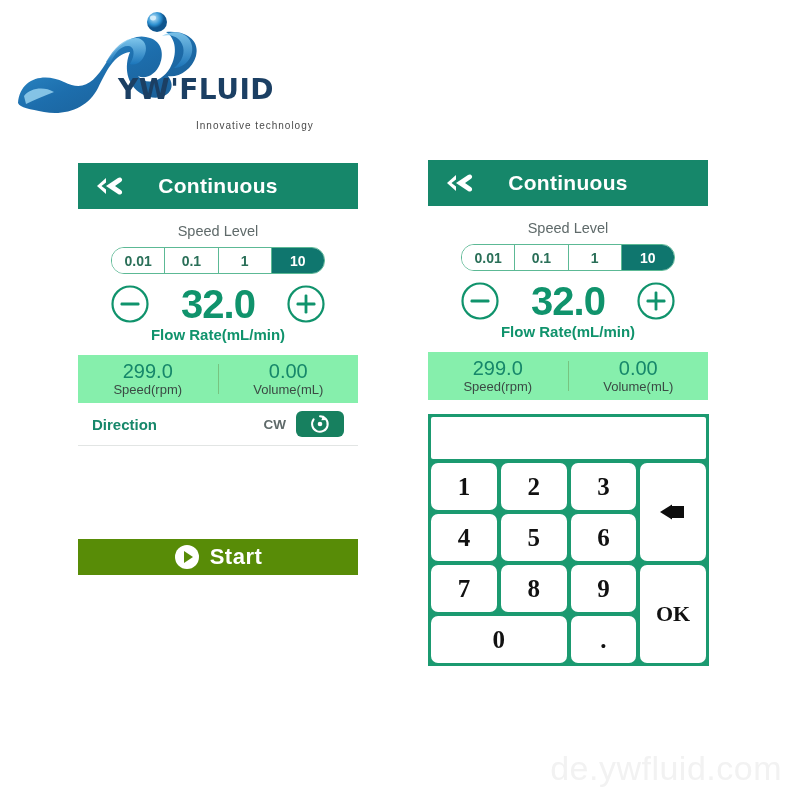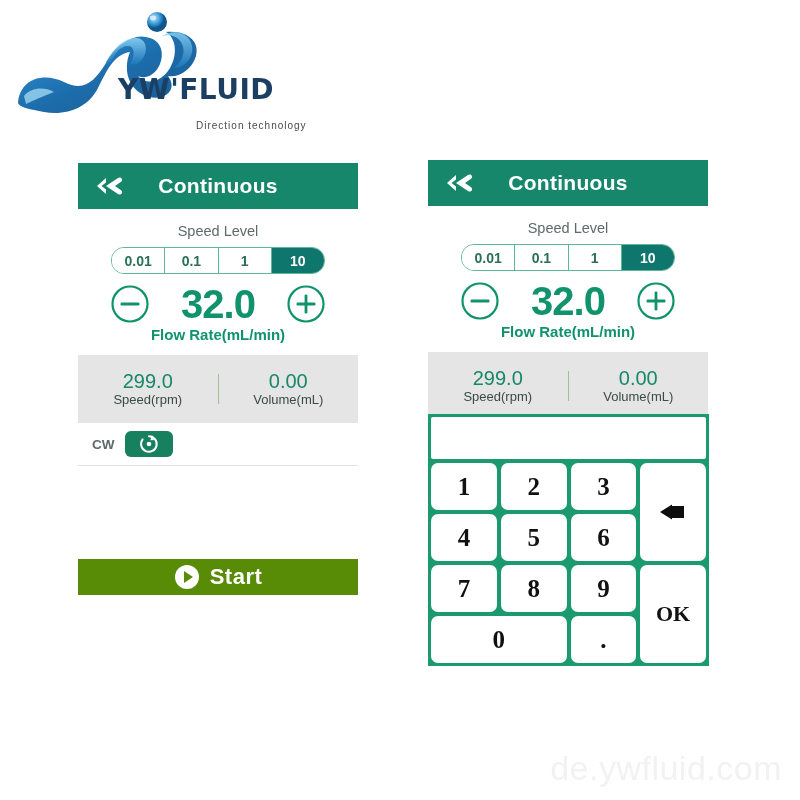--- a/index.html
+++ b/index.html
@@ -141,22 +141,22 @@
     text-align: center;
     color: #10936c;
     font-size: 15px;
     font-weight: bold;
     margin-top: 2px;
     margin-bottom: 12px;
   }
 
   
   .stats-bar {
-    background: #e5e5e5;
-    height: 68px;
+    background: #86efac;
+    height: 48px;
     display: flex;
     align-items: center;
   }
   .stat {
     flex: 1;
     text-align: center;
     position: relative;
   }
   .stat-value {
     font-size: 20px;
@@ -305,21 +305,21 @@
       </radialGradient>
     </defs>
     <path d="M8,95 C10,70 34,64 54,74 C74,84 84,74 96,55 C108,36 124,24 140,30 C152,34 154,46 150,56 C146,66 136,72 128,68 C136,78 152,74 160,60 C168,46 166,30 156,24 C178,22 190,34 186,48 C182,62 168,70 158,68 C170,84 150,96 132,86 C116,77 114,58 120,44 C104,46 96,64 88,80 C78,100 56,108 34,104 C20,101 10,100 8,95 Z" fill="url(#g1)" opacity="0.95"></path>
     <path d="M96,54 C104,40 114,30 126,30 C134,30 138,38 135,46 C132,54 126,58 120,56 C126,46 124,38 118,38 C110,38 104,46 100,56 Z" fill="url(#g2)" opacity="0.85"></path>
     <path d="M152,28 C166,20 180,26 182,38 C184,50 174,60 164,60 C172,54 176,44 172,36 C168,28 160,26 152,28 Z" fill="url(#g2)" opacity="0.8"></path>
     <path d="M14,88 C20,80 34,78 44,84 C34,88 24,92 16,96 Z" fill="#9ed7f2" opacity="0.8"></path>
     <ellipse cx="147" cy="14" rx="10" ry="10" fill="url(#g3)"></ellipse>
     <ellipse cx="143" cy="10" rx="3" ry="2.4" fill="#d8f0fc" opacity="0.9"></ellipse>
   </svg>
   <div id="logo-wordmark">YW'FLUID</div>
-  <div id="logo-tagline">Direction technology</div>
+  <div id="logo-tagline">Innovative technology</div>
 </div>
 
 <div class="panel" id="panel-left">
 
   <div class="panel-header">
     <svg class="back-icon" viewBox="0 0 34 22">
       <path d="M13,3 L4,11 L13,19 L13,14.5 L8.5,11 L13,7.5 Z" fill="#ffffff"></path>
       <path d="M25,3 L13,11 L25,19 C26.5,20 28.5,19.5 29,18 C29.5,16.5 28.5,15.5 27,14.5 L22,11 L27,7.5 C28.5,6.5 29.5,5.5 29,4 C28.5,2.5 26.5,2 25,3 Z" fill="#ffffff"></path>
     </svg>
     <div class="panel-title">Continuous</div>
@@ -356,20 +356,21 @@
     </div>
     <div class="stat-divider"></div>
     <div class="stat">
       <div class="stat-value">0.00</div>
       <div class="stat-label">Volume(mL)</div>
     </div>
   </div>
 
 
   <div class="list-row">
+    <div class="row-label">Direction</div>
     <div class="row-value">CW</div>
     <div class="dir-btn">
       <svg width="22" height="22" viewBox="0 0 22 22">
         <path d="M11,3.2 A7.8,7.8 0 1 1 4.6,6.4" fill="none" stroke="#ffffff" stroke-width="2" stroke-linecap="round"></path>
         <path d="M16.6,2.2 L17.6,7.4 L12.6,6.2 Z" fill="#ffffff" transform="rotate(96 15 5)"></path>
         <circle cx="11" cy="11" r="2.3" fill="#ffffff"></circle>
       </svg>
     </div>
   </div>
 

